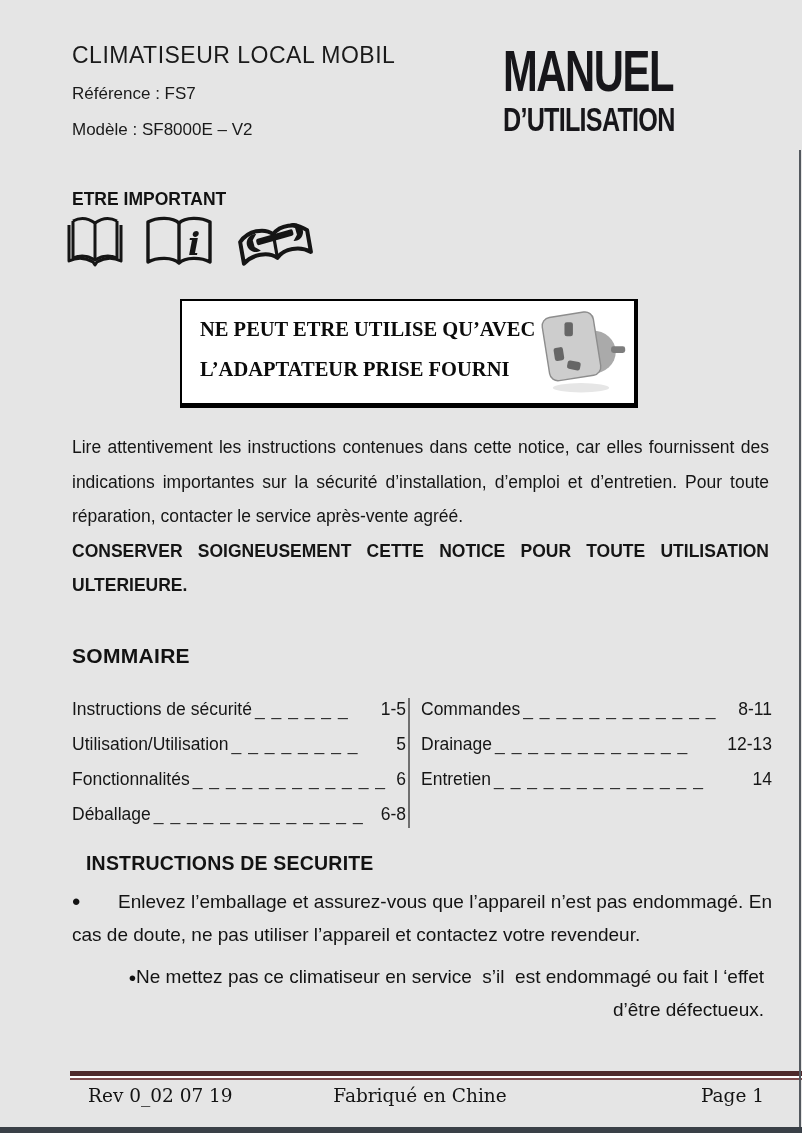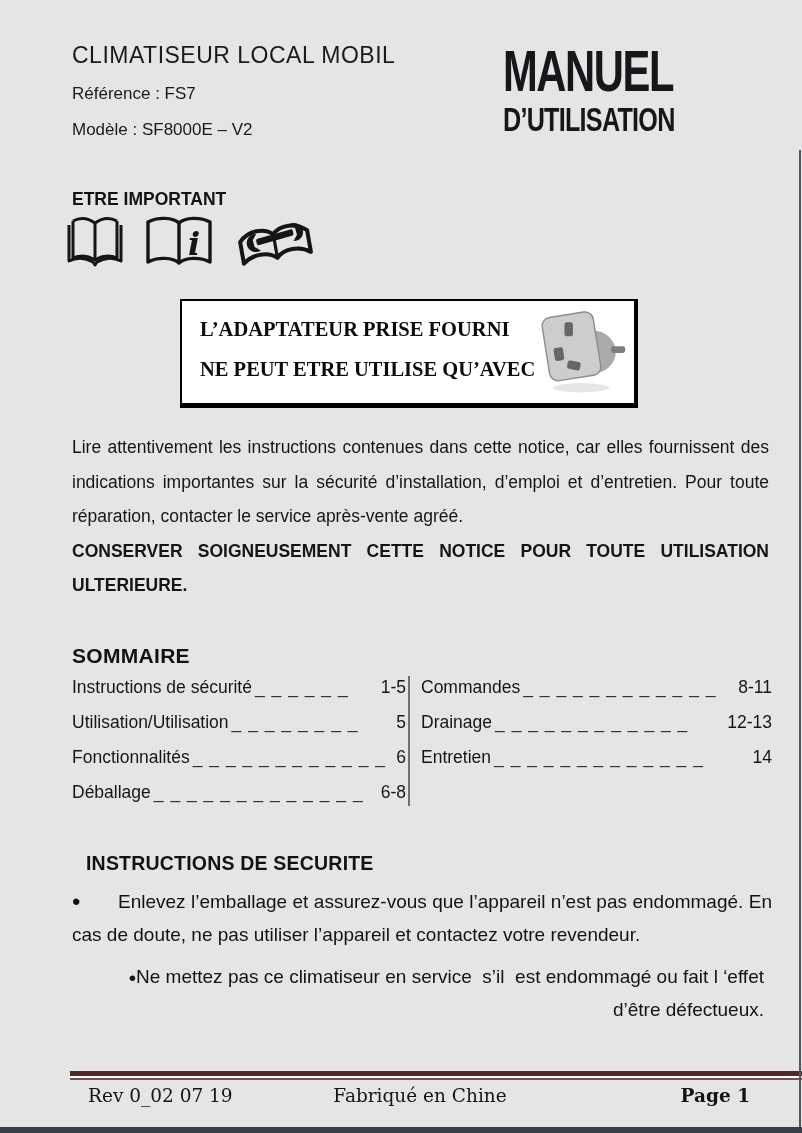--- a/index.html
+++ b/index.html
@@ -33,21 +33,21 @@
 
   
   .intro{position:absolute;left:72px;top:430px;width:697px;font-size:17.5px;line-height:34.6px;
          color:#151515;}
   .intro p{margin:0;text-align:justify;}
   .intro .bold{font-weight:bold;}
 
   
   .sommaire{position:absolute;left:72px;top:644px;width:700px;}
   .sommaire-title{font-size:21px;font-weight:bold;letter-spacing:.3px;color:#121212;}
-  .toc{display:flex;margin-top:2px;font-size:17.5px;color:#161616;justify-content:space-between;}
+  .toc{display:flex;margin-top:24px;font-size:17.5px;color:#161616;justify-content:space-between;}
   .toc-left{width:334px;flex:none;}
   .toc-divider{flex:none;width:2px;background:#6f6f6f;margin:6px 2px 4px 2px;}
   .toc-right{flex:1;padding-left:9px;}
   .toc-row{display:flex;align-items:baseline;line-height:35px;height:35px;}
   .toc-label{flex:none;white-space:nowrap;}
   .toc-leader{flex:1;overflow:hidden;white-space:nowrap;padding:0 3px;color:#333;letter-spacing:1px;}
   .toc-page{flex:none;white-space:nowrap;}
 
   
   .security{position:absolute;left:72px;top:852px;width:700px;color:#131313;}
@@ -58,21 +58,21 @@
   .bullet-glyph{display:inline-block;width:46px;font-size:24px;line-height:0;vertical-align:-2px;}
   .bullet-glyph.small{width:24px;font-size:21px;}
 
   
   .footer-rule{position:absolute;left:70px;right:0;top:1071px;height:2px;background:#fff;
                border-top:5px solid #4e2a2c;border-bottom:2px solid #7e4c4e;}
   .footer-row{position:absolute;left:72px;right:34px;top:1085px;font-family:"DejaVu Serif",serif;
               font-size:18.5px;color:#141414;}
   .footer-left{position:absolute;left:16px;}
   .footer-center{position:absolute;left:50%;transform:translateX(-50%);}
-  .footer-right{position:absolute;right:18px;font-weight:bold;}
+  .footer-right{position:absolute;right:4px;}
 
   
   .bottom-edge{position:absolute;left:0;right:0;bottom:0;height:6px;background:#3a4047;}
   .right-edge{position:absolute;right:1px;top:150px;bottom:6px;width:2px;background:#53585e;}
 </style>
 </head>
 <body>
 
 <div class="page">
 
@@ -114,22 +114,22 @@
           <rect x="24" y="22" width="38" height="6.5" rx="2"></rect>
           <path d="M26 17 a9 9 0 1 0 0 17 l-5 -5 l0 -7 Z"></path>
           <path d="M60 17 a9 9 0 1 1 0 17 l5 -5 l0 -7 Z"></path>
         </g>
       </svg>
     </span>
   </div>
 
   <div class="warn-box">
     <div class="warn-text">
+      <div>NE PEUT ETRE UTILISE QU’AVEC</div>
       <div>L’ADAPTATEUR PRISE FOURNI</div>
-      <div>NE PEUT ETRE UTILISE QU’AVEC</div>
     </div>
     <span class="plug">
       <svg width="94" height="94" viewBox="0 0 100 100">
         <ellipse cx="50" cy="88" rx="30" ry="5" fill="#e6e6e6"></ellipse>
         <ellipse cx="62" cy="50" rx="25" ry="23" fill="#aaaaaa"></ellipse>
         <rect x="82" y="44" width="15" height="7" rx="2.5" fill="#7d7d7d"></rect>
         <g transform="rotate(-9 40 48)">
           <rect x="13" y="10" width="55" height="68" rx="9" fill="#cdcdcd" stroke="#8d8d8d" stroke-width="1.5"></rect>
           <rect x="36" y="18" width="9" height="15" rx="2.5" fill="#666" transform="rotate(9 40 25)"></rect>
           <rect x="21" y="43" width="10" height="14" rx="2.5" fill="#666"></rect>

